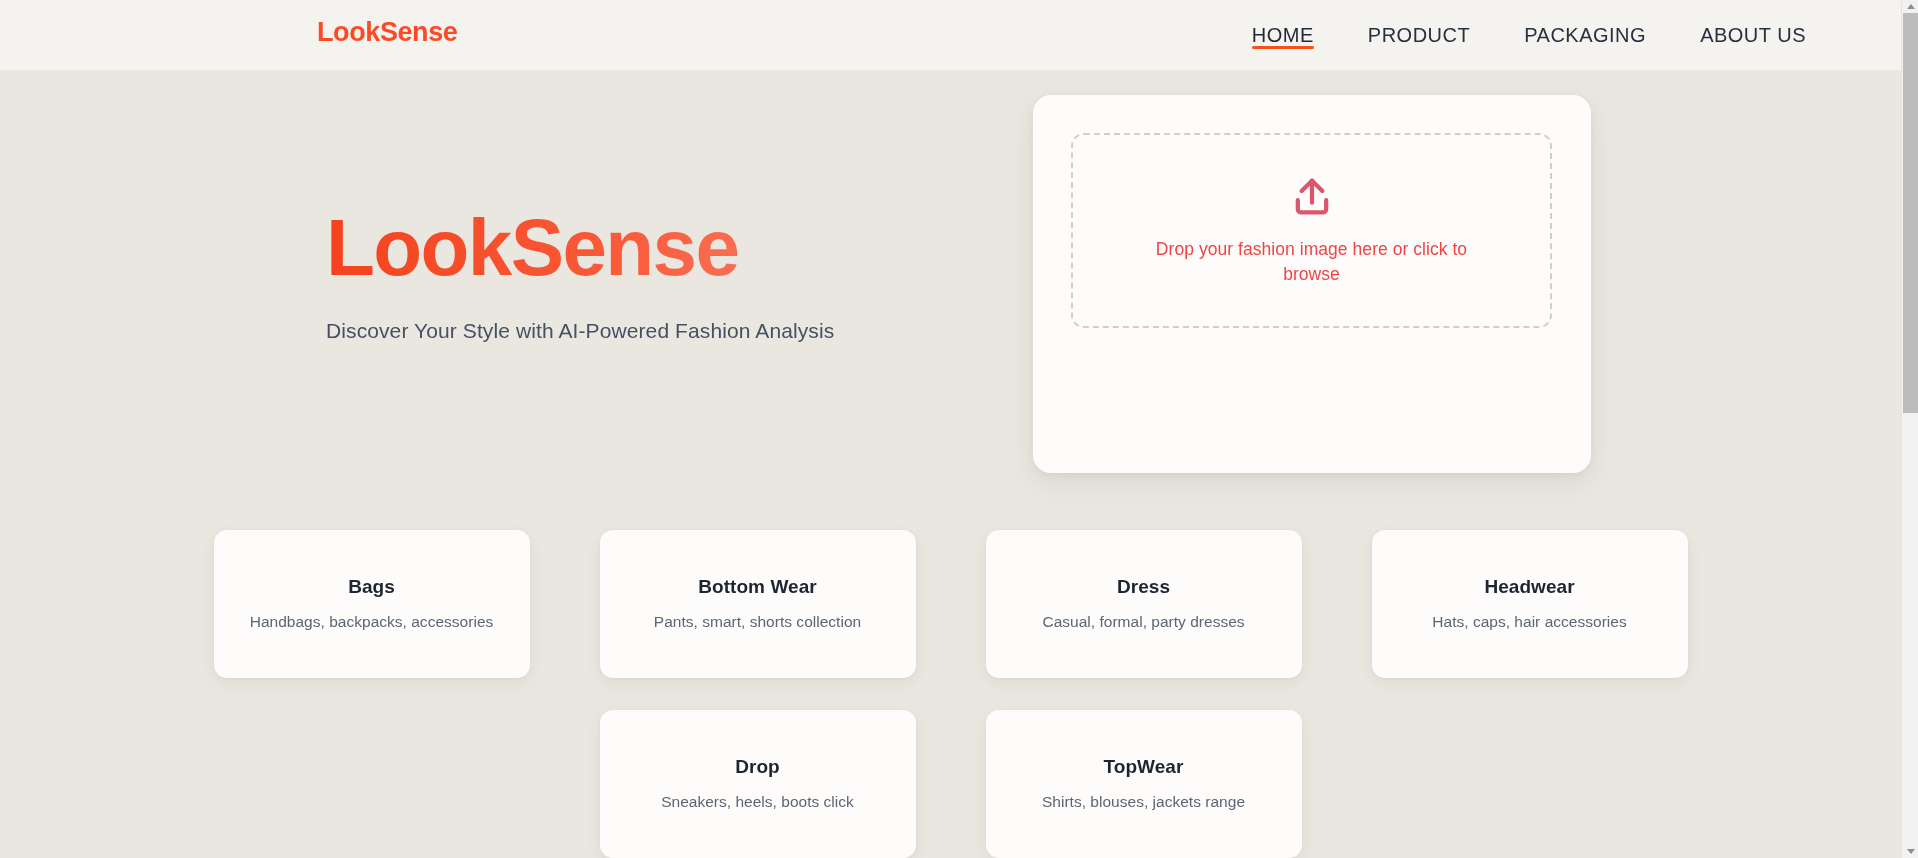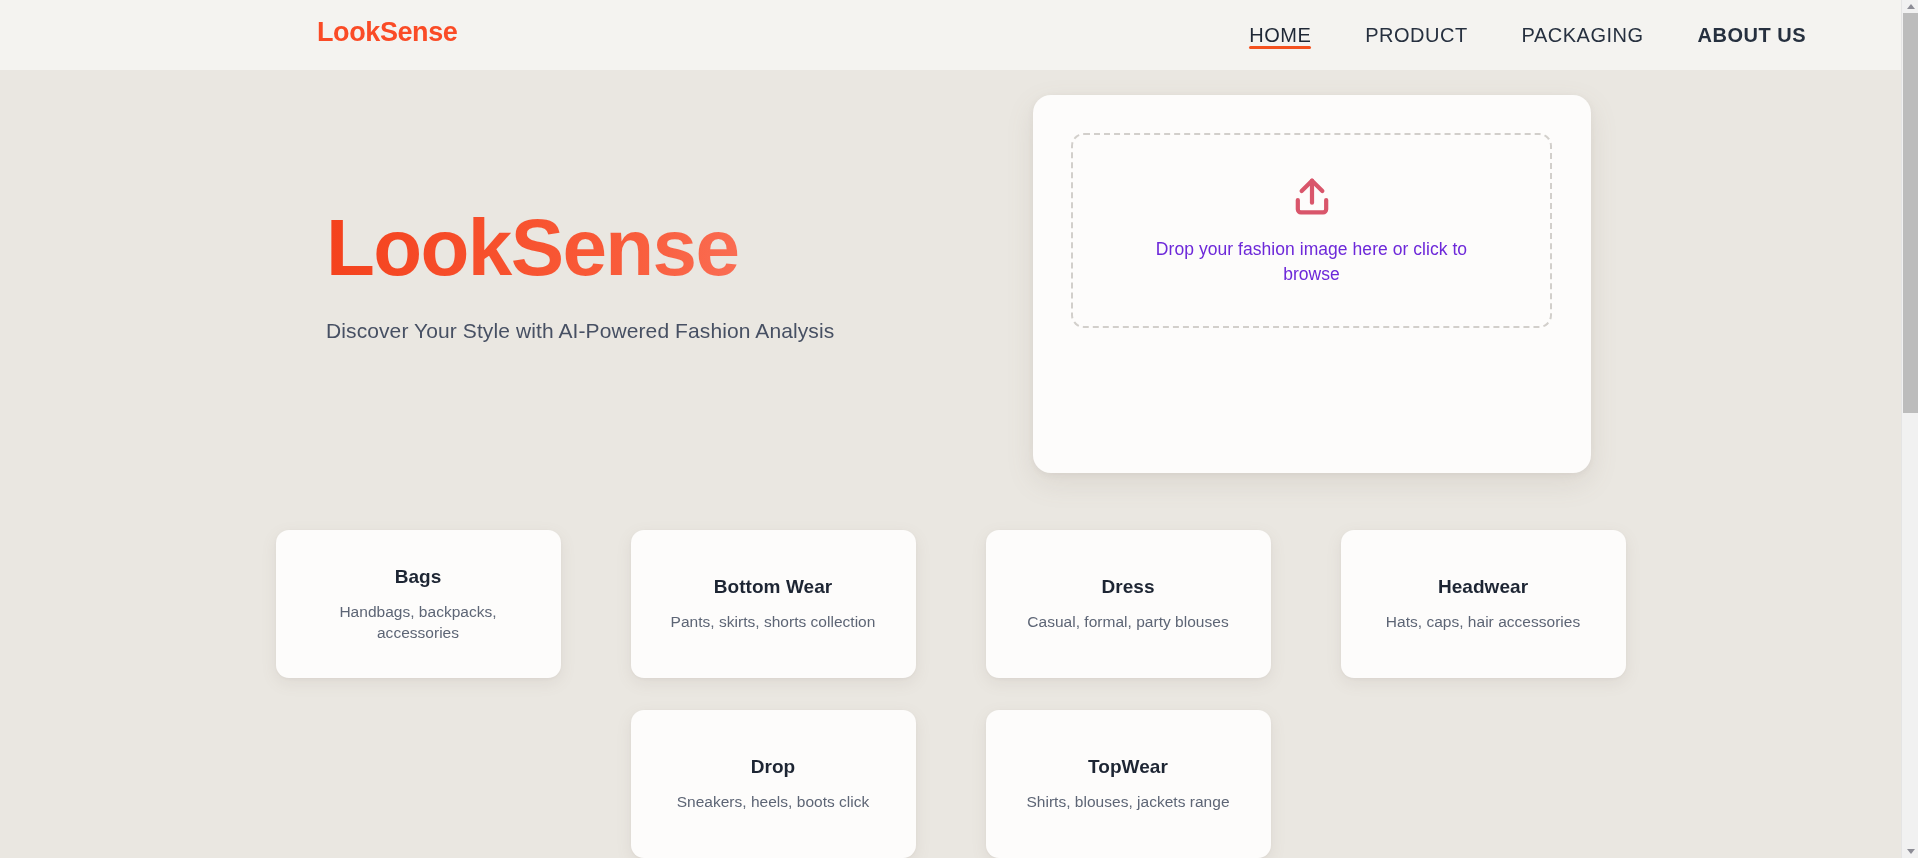--- a/index.html
+++ b/index.html
@@ -65,21 +65,21 @@
     font-size: 20px;
     font-weight: 500;
     letter-spacing: 0.5px;
     color: #26303f;
     padding: 0 27px;
     line-height: 70px;
     height: 70px;
     white-space: nowrap;
     cursor: pointer;
   }
-  .nav-item:last-child { padding-right: 95px; font-weight: bold; }
+  .nav-item:last-child { padding-right: 95px; }
 
   .nav-item.active { color: #1f2836; }
 
   .nav-underline {
     position: absolute;
     left: 27px;
     right: 27px;
     bottom: 21px;
     height: 3px;
     background: #f4511e;
@@ -153,21 +153,21 @@
 
   .upload-icon {
     width: 46px;
     height: 46px;
     margin-bottom: 17px;
     display: block;
   }
 
   .dropzone-text {
     font-size: 17.5px;
-    color: #6d28d9;
+    color: #ef4444;
     text-align: center;
     line-height: 25px;
     width: 330px;
     letter-spacing: 0.05px;
   }
 
   .primary-button {
     margin-top: 26px;
     width: 481px;
     height: 53px;
@@ -194,21 +194,21 @@
   }
 
   .cat-row {
     display: flex;
     justify-content: center;
     gap: 70px;
   }
   .cat-row + .cat-row { margin-top: 32px; }
 
   .cat-card {
-    width: 285px;
+    width: 316px;
     height: 148px;
     background: #fdfcfb;
     border-radius: 13px;
     box-shadow: 0 5px 16px rgba(125,110,98,0.11), 0 1px 3px rgba(125,110,98,0.06);
     display: flex;
     flex-direction: column;
     align-items: center;
     justify-content: center;
     padding: 0 22px;
     cursor: pointer;
@@ -319,25 +319,25 @@
 
   <section class="categories">
 
     <div class="cat-row">
       <div class="cat-card">
         <div class="cat-title">Bags</div>
         <div class="cat-desc">Handbags, backpacks, accessories</div>
       </div>
       <div class="cat-card">
         <div class="cat-title">Bottom Wear</div>
-        <div class="cat-desc">Pants, skirts, shorts collection</div>
+        <div class="cat-desc">Pants, smart, shorts collection</div>
       </div>
       <div class="cat-card">
         <div class="cat-title">Dress</div>
-        <div class="cat-desc">Casual, formal, party blouses</div>
+        <div class="cat-desc">Casual, formal, party dresses</div>
       </div>
       <div class="cat-card">
         <div class="cat-title">Headwear</div>
         <div class="cat-desc">Hats, caps, hair accessories</div>
       </div>
     </div>
 
     <div class="cat-row">
       <div class="cat-card">
         <div class="cat-title">Drop</div>

